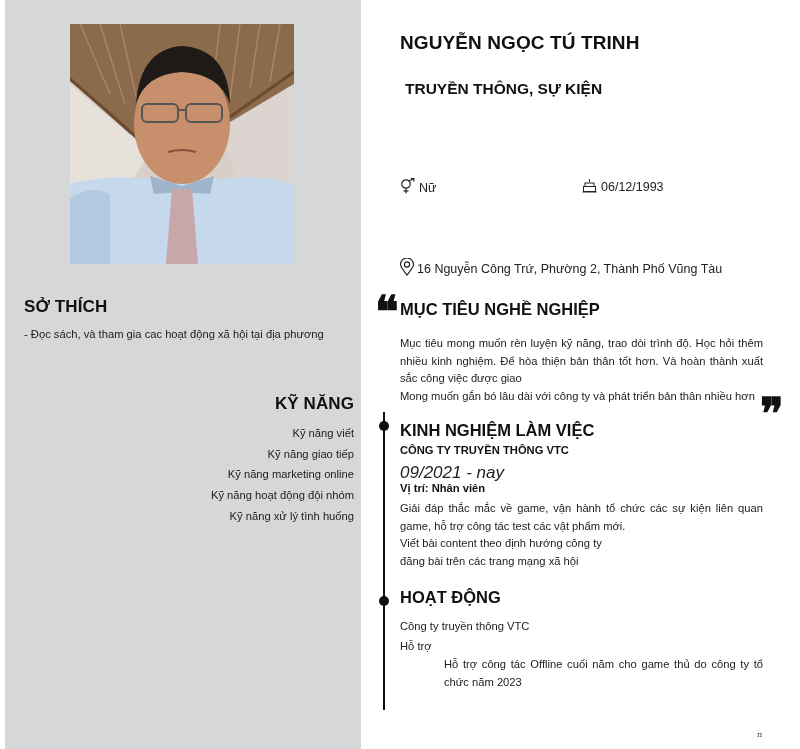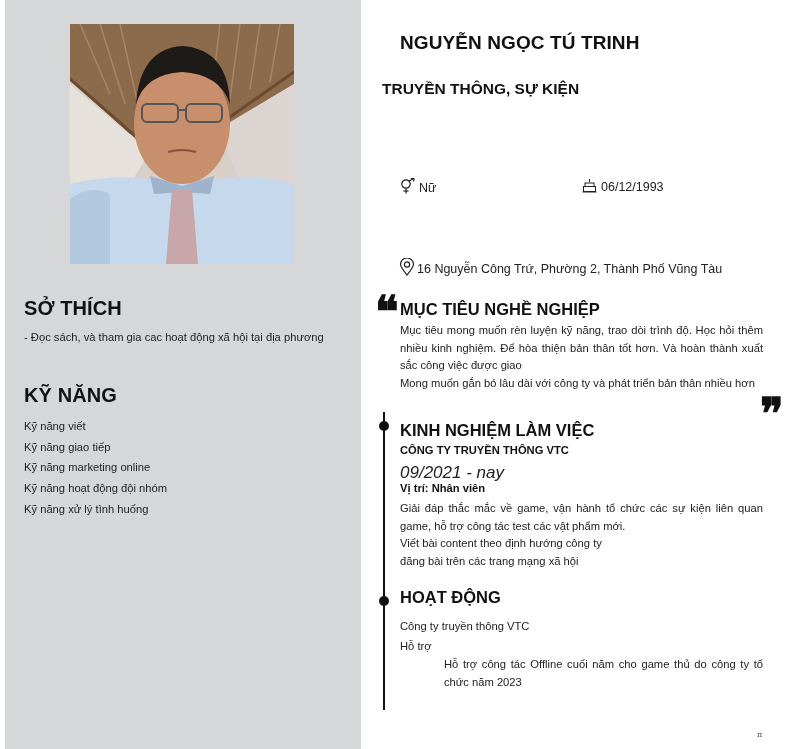--- a/index.html
+++ b/index.html
@@ -13,27 +13,27 @@
       background: #d6d7d9;
     }
     .photo {
       position: absolute; left: 70px; top: 24px; width: 224px; height: 240px;
       overflow: hidden;
       background: #c9c2bd;
     }
     .photo svg { display: block; width: 100%; height: 100%; }
 
     .side-section { position: absolute; left: 24px; width: 330px; }
-    .side-title { font-size: 20px; font-weight: bold; color: #111; letter-spacing: 0.1px; }
+    .side-title { font-size: 17px; font-weight: bold; color: #111; letter-spacing: 0.1px; }
     .hobby-list { margin-top: 9px; }
     .hobby-list div { font-size: 11.2px; line-height: 17.5px; color: #222; }
     .skills-list { margin-top: 9px; }
     .skills-list div { font-size: 11.2px; line-height: 20.7px; color: #222; }
     .name { position: absolute; left: 400px; top: 32px; font-size: 19px; font-weight: bold; color: #111; white-space: nowrap; letter-spacing: 0.1px; }
-    .jobtitle { position: absolute; left: 382px; top: 80px; font-size: 15.5px; font-weight: bold; color: #111; white-space: nowrap; }
+    .jobtitle { position: absolute; left: 405px; top: 80px; font-size: 15.5px; font-weight: bold; color: #111; white-space: nowrap; }
 
     .info { position: absolute; font-size: 12.5px; color: #222; display: flex; align-items: center; white-space: nowrap; justify-content: space-between; }
     .info svg { margin-right: 2px; }
 
     .section-title { position: absolute; left: 400px; font-size: 16.5px; font-weight: bold; color: #111; white-space: nowrap; }
     .para { position: absolute; left: 400px; width: 363px; font-size: 11.2px; line-height: 17.5px; color: #222; text-align: justify; }
 
     .quote { position: absolute; font-family: "DejaVu Serif", serif; font-weight: bold; color: #111; font-size: 44px; line-height: 1; }
 
     .timeline-line { position: absolute; left: 383px; top: 412px; width: 2px; height: 298px; background: #111; }
@@ -89,21 +89,21 @@
     </svg>
   </div>
 
   <div class="side-section" style="top:297px;">
     <div class="side-title">SỞ THÍCH</div>
     <div class="hobby-list">
       <div>- Đọc sách, và  tham gia cac hoạt động xã hội tại địa phương</div>
     </div>
   </div>
 
-  <div class="side-section" style="top:384px;">
+  <div class="side-section" style="top:394px;text-align:right;">
     <div class="side-title">KỸ NĂNG</div>
     <div class="skills-list">
       <div>Kỹ năng viết</div>
       <div>Kỹ năng giao tiếp</div>
       <div>Kỹ năng marketing online</div>
       <div>Kỹ năng hoạt động đội nhóm</div>
       <div>Kỹ năng xử lý tình huống</div>
     </div>
   </div>
 
@@ -140,21 +140,21 @@
       <svg width="16" height="18" viewBox="0 0 16 18">
         <path d="M8,17 C4,12 1.5,9 1.5,6.5 A6.5,6.5 0 0 1 14.5,6.5 C14.5,9 12,12 8,17 Z" fill="none" stroke="#222" stroke-width="1.2"></path>
         <circle cx="8" cy="6.5" r="2.6" fill="none" stroke="#222" stroke-width="1.2"></circle>
       </svg>
     </span>
     <span>16 Nguyễn Công Trứ, Phường 2, Thành Phố Vũng Tàu</span>
   </div>
 
   <div class="quote" style="left:375px; top:290px;">❝</div>
   <div class="section-title" style="top:300px;">MỤC TIÊU NGHỀ NGHIỆP</div>
-  <div class="para" style="top:322px;">
+  <div class="para" style="top:335px;">
     <div>Mục tiêu mong muốn rèn luyện kỹ năng, trao dòi trình độ. Học hỏi thêm nhiều kinh nghiệm. Để hòa thiện bản thân tốt hơn. Và hoàn thành xuất sắc công việc được giao</div>
     <div>Mong muốn gắn bó lâu dài với công ty và phát triển bản thân nhiều hơn</div>
   </div>
   <div class="quote" style="left:760px; top:392px;">❞</div>
 
   <div class="timeline-line"></div>
   <div class="timeline-dot" style="top:421px;"></div>
   <div class="timeline-dot" style="top:596px;"></div>
 
   <div class="section-title" style="top:413px;margin-top:8px;">KINH NGHIỆM LÀM VIỆC</div>

